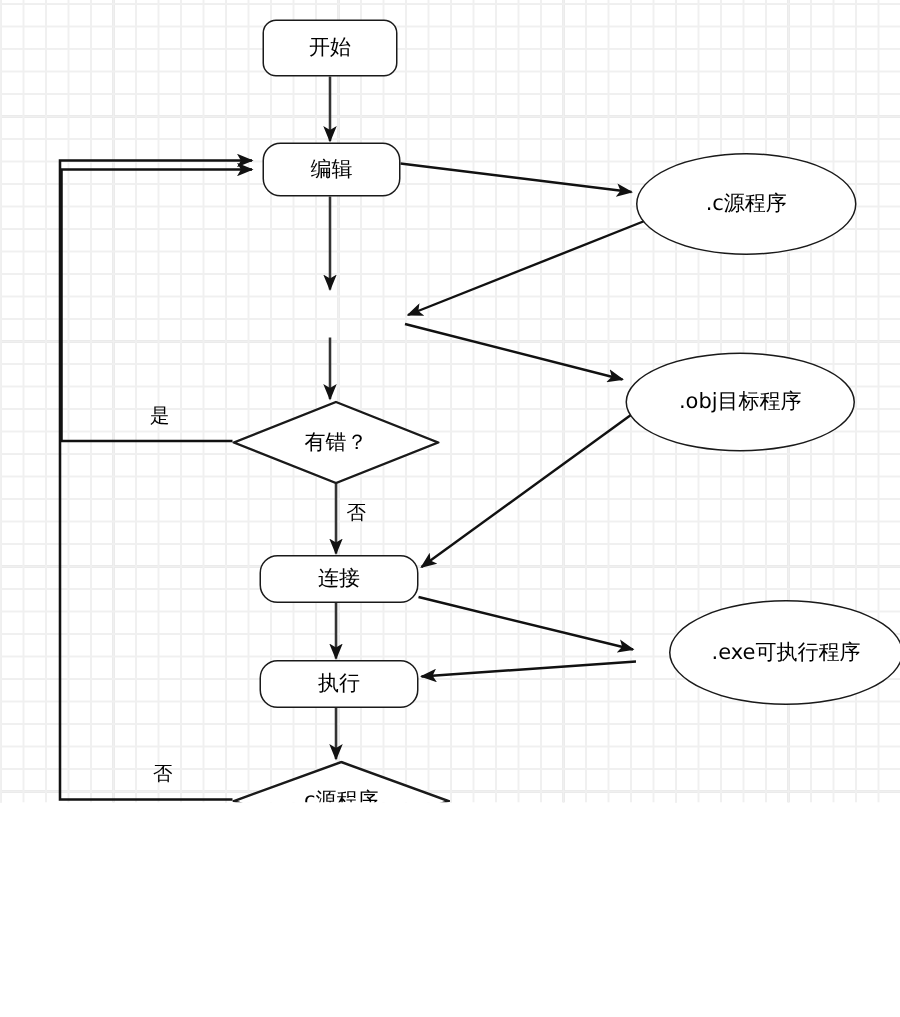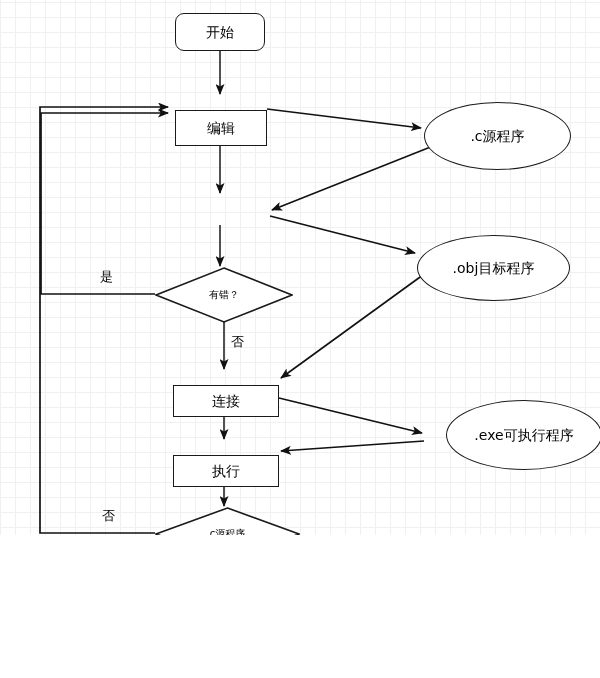--- a/index.html
+++ b/index.html
@@ -39,41 +39,41 @@
     justify-content: center;
     background: #ffffff;
     border: 1.6px solid #1a1a1a;
     color: #000000;
     font-size: 14px;
     line-height: 1;
     white-space: nowrap;
     z-index: 3;
   }
   .node.terminator { border-radius: 9px; }
-  .node.process { border-radius: 0; margin-top: 15px; }
+  .node.process { border-radius: 12px; }
   .node.data {
     border-radius: 50%;
     border-width: 1.5px;
   }
   .diamond-wrap {
     position: absolute;
     z-index: 3;
     display: flex;
     align-items: center;
     justify-content: center;
   }
   .diamond-wrap svg {
     position: absolute;
     left: 0;
     top: 0;
   }
   .diamond-label {
     position: relative;
     z-index: 2;
-    font-size: 10px;
+    font-size: 14px;
     color: #000000;
     white-space: nowrap;
   }
   .edge-label {
     position: absolute;
     font-size: 13px;
     color: #000000;
     background: transparent;
     white-space: nowrap;
     z-index: 4;

